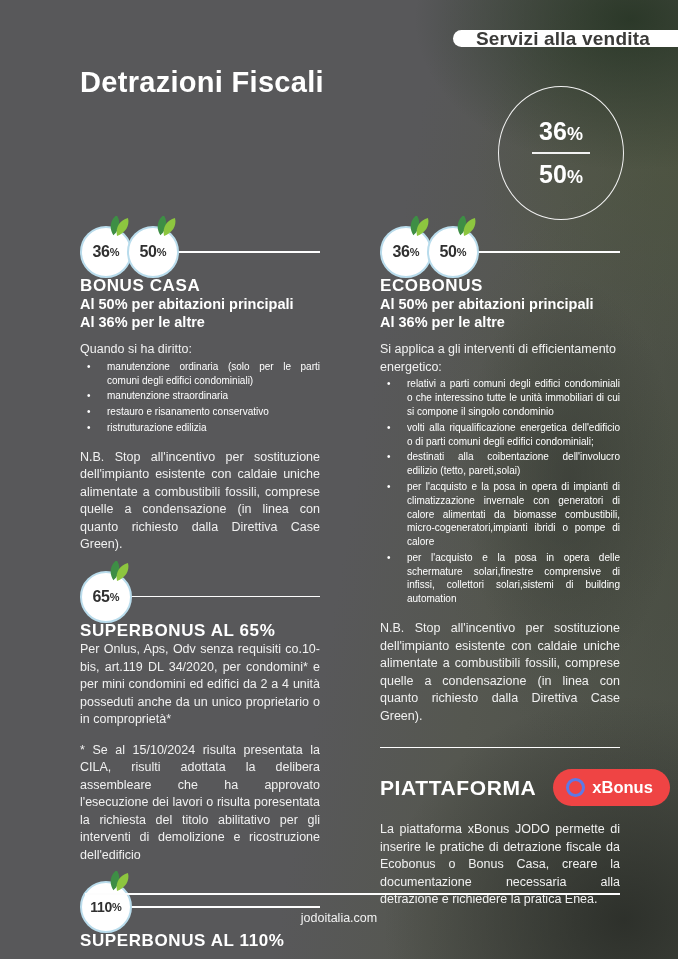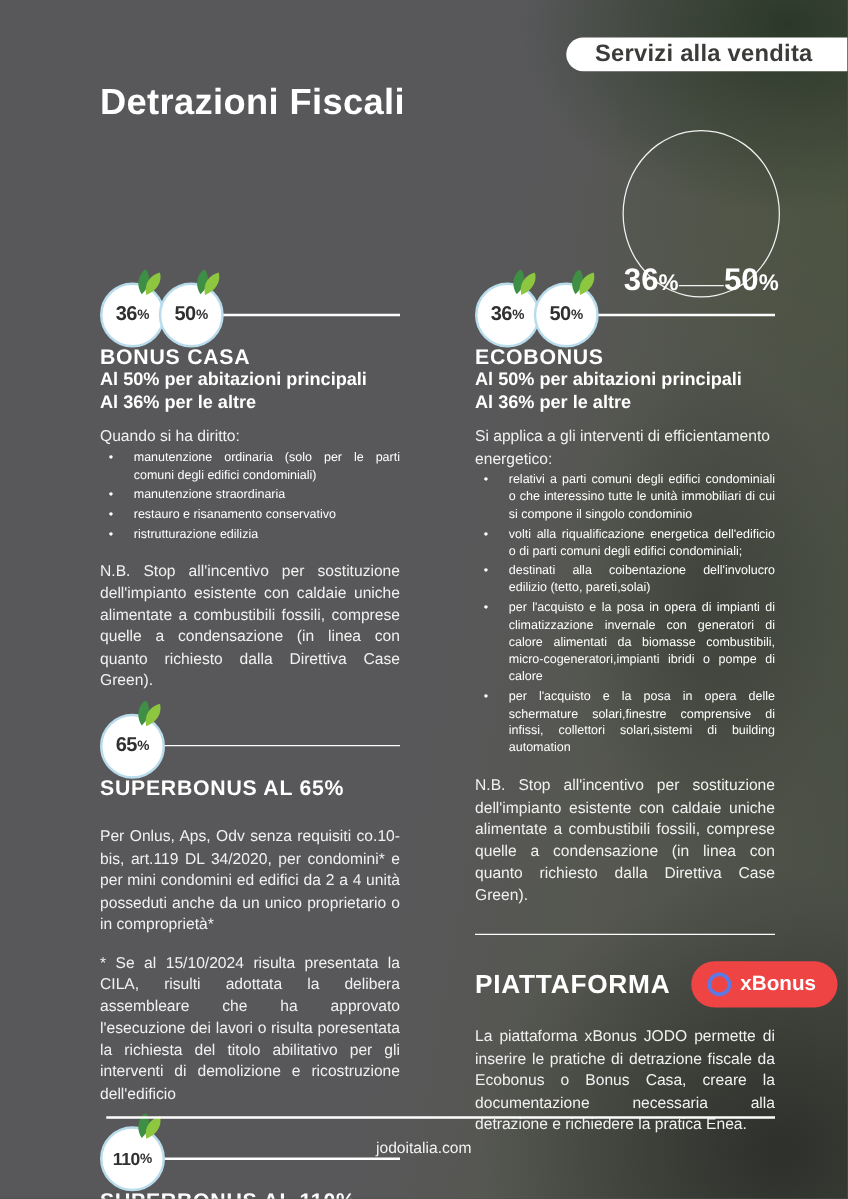--- a/index.html
+++ b/index.html
@@ -8,28 +8,28 @@
   
   .photo-bg{position:absolute;inset:0;pointer-events:none;
     background:
       radial-gradient(ellipse 300px 210px at 93% 2%, rgba(40,54,38,0.92), rgba(40,54,38,0) 72%),
       radial-gradient(ellipse 300px 270px at 102% 17%, rgba(76,84,62,0.78), rgba(76,84,62,0) 72%),
       radial-gradient(ellipse 150px 280px at 84% 50%, rgba(50,54,48,0.55), rgba(50,54,48,0) 72%),
       radial-gradient(ellipse 360px 430px at 103% 50%, rgba(70,76,62,0.62), rgba(70,76,62,0) 75%),
       radial-gradient(ellipse 320px 300px at 92% 96%, rgba(40,43,38,0.85), rgba(40,43,38,0) 75%),
       linear-gradient(100deg, #58585a 52%, #555750 70%, #4b4f46 100%);
   }
-  .ribbon{position:absolute;top:30px;right:0;height:27px;background:#ffffff;
+  .ribbon{position:absolute;top:30px;right:0;height:17px;background:#ffffff;
     border-radius:18px 0 0 18px;display:flex;align-items:center;
     padding:0 28px 0 23px;color:#3b3b39;font-weight:700;font-size:19px;letter-spacing:0.2px;}
   .title{position:absolute;left:80px;top:66px;color:#ffffff;font-size:29px;font-weight:700;letter-spacing:0.3px;}
   .intro{position:absolute;left:80px;top:121px;width:300px;color:#ededed;font-size:15.5px;line-height:1.38;}
-  .hero-circle{position:absolute;left:498px;top:104px;width:124px;height:132px;
-    border:1.5px solid #f2f2f2;border-radius:50%;display:flex;flex-direction:row;
-    align-items:flex-end;justify-content:center;color:#ffffff;}
+  .hero-circle{position:absolute;left:498px;top:86px;width:124px;height:132px;
+    border:1.5px solid #f2f2f2;border-radius:50%;display:flex;flex-direction:column;
+    align-items:center;justify-content:center;color:#ffffff;}
   .hero-val{font-size:25px;font-weight:700;line-height:1;}
   .hero-val .unit{font-size:18px;font-weight:700;}
   .hero-div{width:58px;height:1.5px;background:#f2f2f2;margin:8px 0;}
   .col{position:absolute;top:218px;width:240px;}
   .col-left{left:80px;}
   .col-right{left:380px;}
   .pct-row{position:relative;height:60px;}
   .pct-line{position:absolute;left:26px;right:0;top:33px;height:1.5px;background:#fdfdfd;}
   .pct-circle{position:absolute;top:8px;width:48px;height:48px;border-radius:50%;
     background:#ffffff;border:2px solid #b9dcec;display:flex;align-items:center;justify-content:center;
@@ -43,21 +43,21 @@
   h2.sec{margin:-2px 0 0 0;color:#ffffff;font-size:17px;font-weight:700;letter-spacing:0.6px;line-height:1.2;}
   .sub{color:#ffffff;font-size:14.5px;font-weight:700;line-height:1.24;}
   .body-txt{color:#f1f1f1;font-size:12.5px;line-height:1.4;text-align:justify;margin:0;}
   .list-intro{margin-top:9px;text-align:left;}
   ul.blist{list-style:none;margin:1px 0 0 0;padding:0;}
   ul.blist li{position:relative;padding-left:27px;color:#ffffff;font-size:10px;line-height:1.38;
     text-align:justify;margin-bottom:2px;}
   ul.blist li::before{content:"\2022";position:absolute;left:7px;top:0;}
   .note{margin-top:14px;}
   .mt-row{margin-top:9px;}
-  .body-after-h{margin-top:20px;}
+  .body-after-h{margin-top:0;}
   .footnote{margin-top:13px;}
   .divider{border:none;border-top:1.5px solid #fdfdfd;margin:22px 0 21px 0;}
   .plat-row{display:flex;align-items:center;gap:17px;}
   .plat-title{color:#ffffff;font-size:21px;font-weight:700;letter-spacing:0.6px;}
   .xbonus-pill{display:inline-flex;align-items:center;gap:7px;background:#ef4444;
     border-radius:19px;padding:9px 17px 9px 13px;color:#ffffff;font-weight:700;font-size:16.5px;}
   .xbonus-ring{width:13px;height:13px;border:3.5px solid #5d79e6;border-radius:50%;}
   .plat-body{margin-top:15px;}
   .footer-line{position:absolute;left:85px;top:893px;width:535px;height:1.5px;background:#fdfdfd;}
   .footer{position:absolute;left:0;top:911px;width:100%;text-align:center;color:#f2f2f2;font-size:12.5px;text-decoration:none;}

